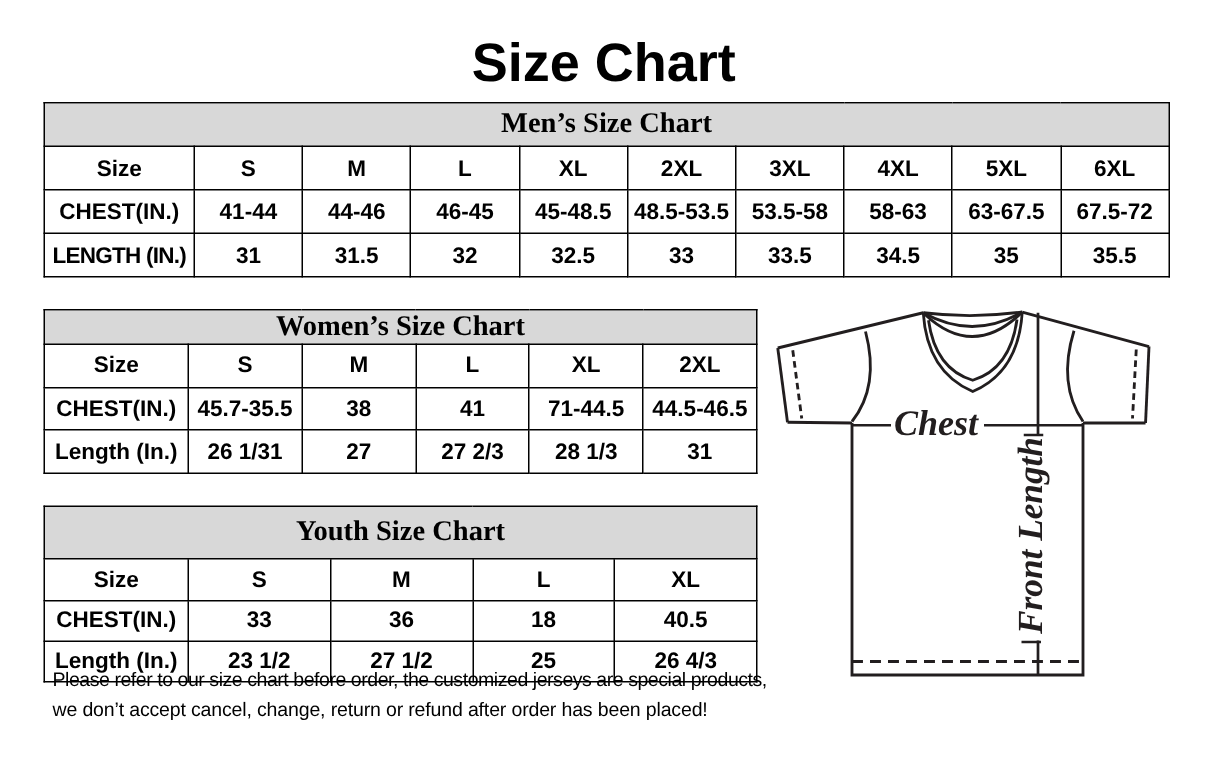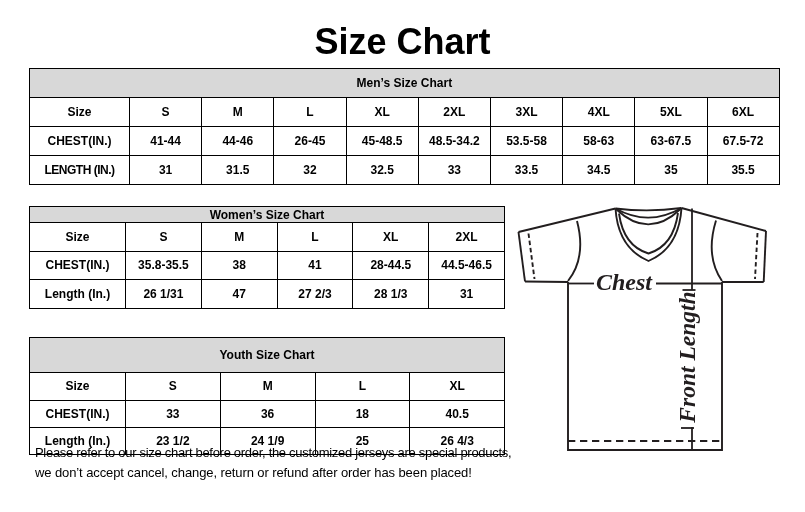--- a/index.html
+++ b/index.html
@@ -3,22 +3,22 @@
 <meta charset="utf-8">
 <style>
   html,body{margin:0;padding:0;}
   body{width:805px;height:512px;background:#ffffff;position:relative;overflow:hidden;
        font-family:"Liberation Sans", sans-serif;color:#000;}
   .abs{position:absolute;}
   table{border-collapse:collapse;table-layout:fixed;position:absolute;}
   td,th{border:1.5px solid #000;text-align:center;vertical-align:middle;padding:0;
         font-family:"Liberation Sans", sans-serif;font-weight:bold;color:#000;
         white-space:nowrap;overflow:hidden;}
-  .hdr{background:#d8d8d8;font-size:12px;}
-  .c15{font-size:12px;}
+  .hdr{background:#d8d8d8;font-size:19px;font-family:Liberation Serif, serif;}
+  .c15{font-size:15px;}
 </style>
 </head>
 <body>
 
 <div class="abs" style="left:0;top:21px;width:805px;text-align:center;font-size:36px;font-weight:bold;">Size&nbsp;Chart</div>
 
 <table style="left:29px;top:68px;width:750px;">
   <colgroup>
       <col style="width:100px">
       <col span="9" style="width:72.2px">
@@ -39,23 +39,23 @@
         <td>3XL</td>
         <td>4XL</td>
         <td>5XL</td>
         <td>6XL</td>
       </tr>
 
   <tr style="height:29px;" class="c15">
         <td>CHEST(IN.)</td>
         <td>41-44</td>
         <td>44-46</td>
-        <td>26-45</td>
+        <td>46-45</td>
         <td>45-48.5</td>
-        <td>48.5-34.2</td>
+        <td>48.5-53.5</td>
         <td>53.5-58</td>
         <td>58-63</td>
         <td>63-67.5</td>
         <td>67.5-72</td>
       </tr>
 
   <tr style="height:29px;" class="c15">
         <td style="letter-spacing:-0.5px;">LENGTH (IN.)</td>
         <td>31</td>
         <td>31.5</td>
@@ -85,31 +85,31 @@
         <td>Size</td>
         <td>S</td>
         <td>M</td>
         <td>L</td>
         <td>XL</td>
         <td>2XL</td>
       </tr>
 
   <tr style="height:28.5px;" class="c15">
         <td>CHEST(IN.)</td>
-        <td>35.8-35.5</td>
+        <td>45.7-35.5</td>
         <td>38</td>
         <td>41</td>
-        <td>28-44.5</td>
+        <td>71-44.5</td>
         <td>44.5-46.5</td>
       </tr>
 
   <tr style="height:29px;" class="c15">
         <td>Length (In.)</td>
         <td>26 1/31</td>
-        <td>47</td>
+        <td>27</td>
         <td>27 2/3</td>
         <td>28 1/3</td>
         <td>31</td>
       </tr>
 </tbody>
   </table>
 
 <table style="left:29px;top:337px;width:475px;">
   <colgroup>
       <col style="width:96px">
@@ -133,21 +133,21 @@
         <td>CHEST(IN.)</td>
         <td>33</td>
         <td>36</td>
         <td>18</td>
         <td>40.5</td>
       </tr>
 
   <tr style="height:27px;" class="c15">
         <td>Length (In.)</td>
         <td>23 1/2</td>
-        <td>24 1/9</td>
+        <td>27 1/2</td>
         <td>25</td>
         <td>26 4/3</td>
       </tr>
 </tbody>
   </table>
 
 <div class="abs" style="left:35px;top:443px;font-size:13px;letter-spacing:-0.3px;line-height:19.5px;white-space:nowrap;">
 Please refer to our size chart before order, the customized jerseys are special products,<br>
 <span style="letter-spacing:-0.1px;">we don’t accept cancel, change, return or refund after order has been placed!</span>
 </div>

